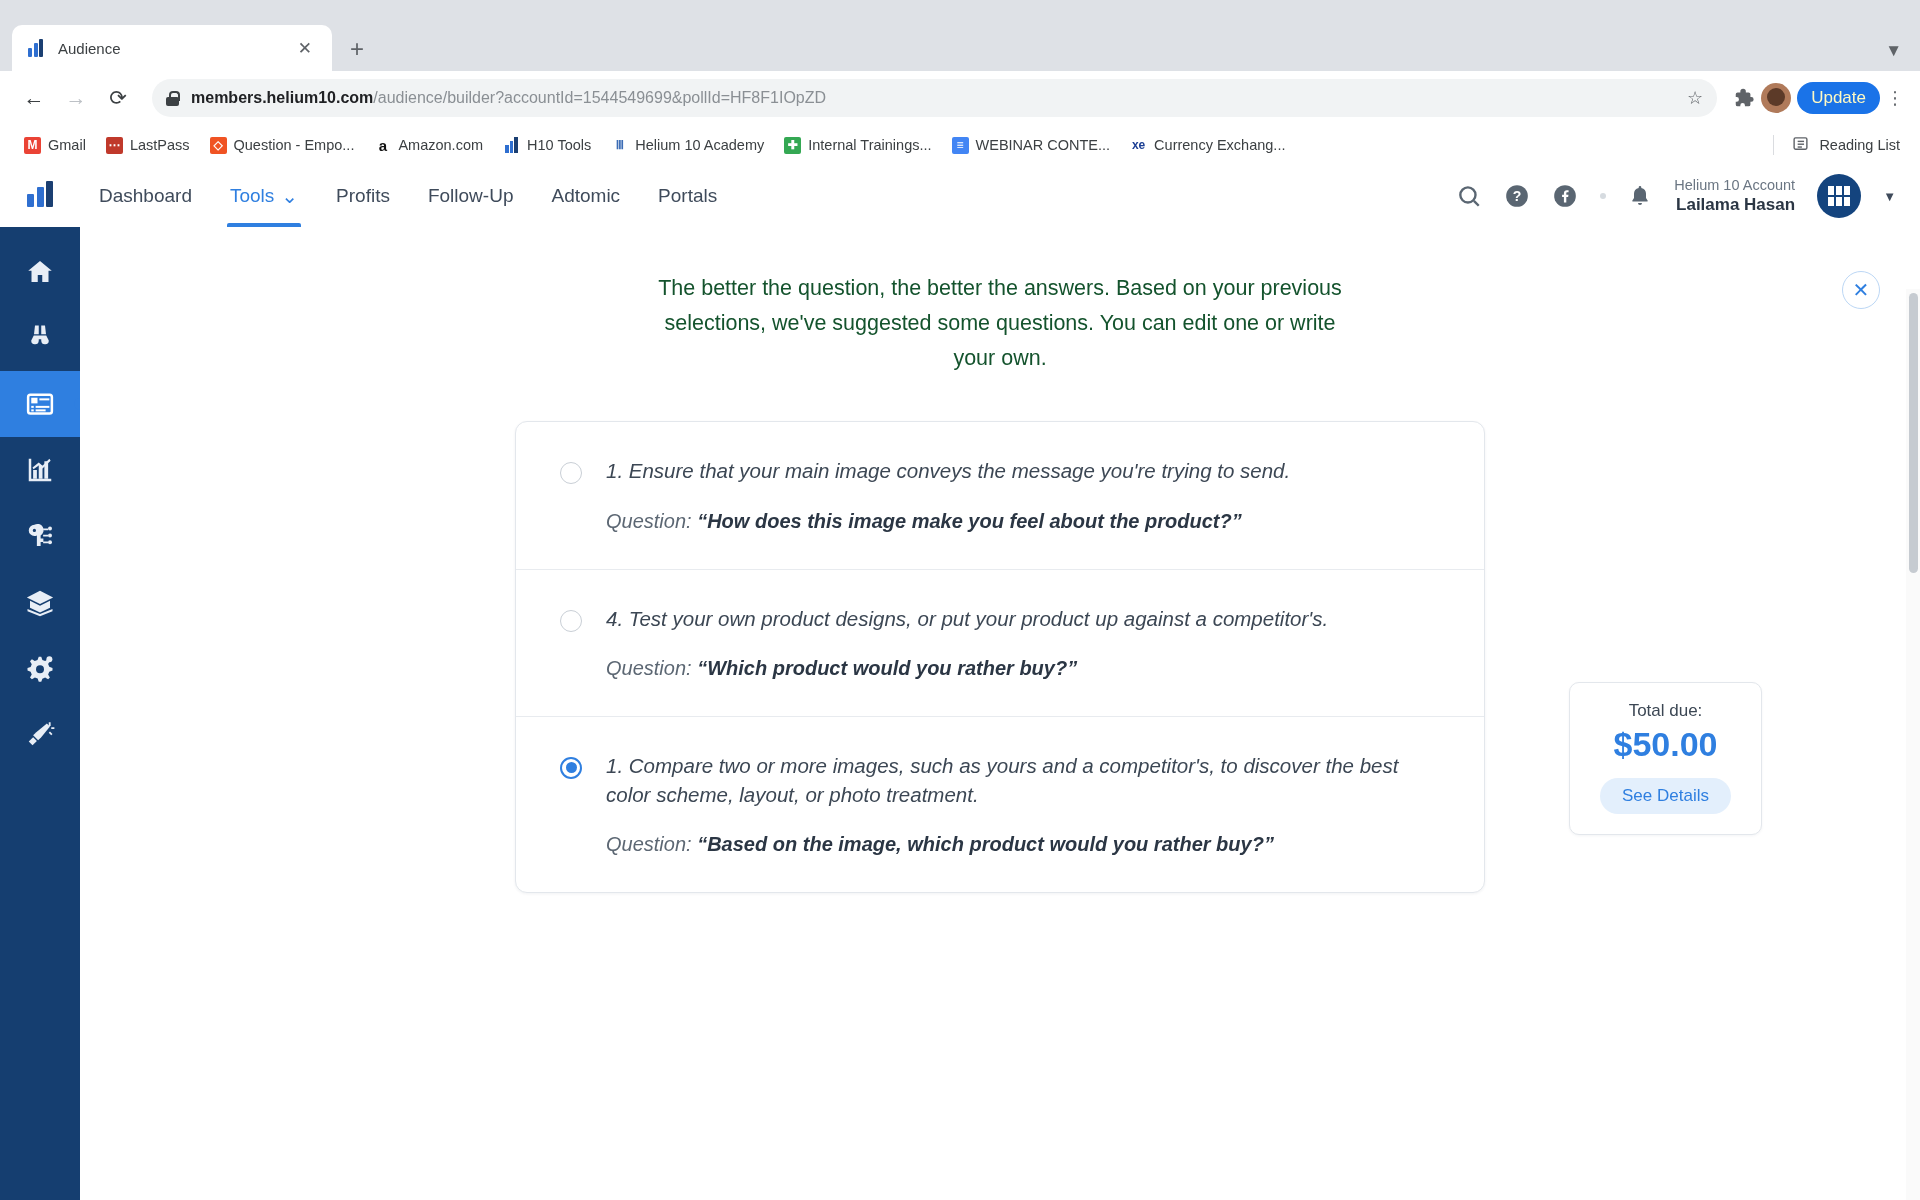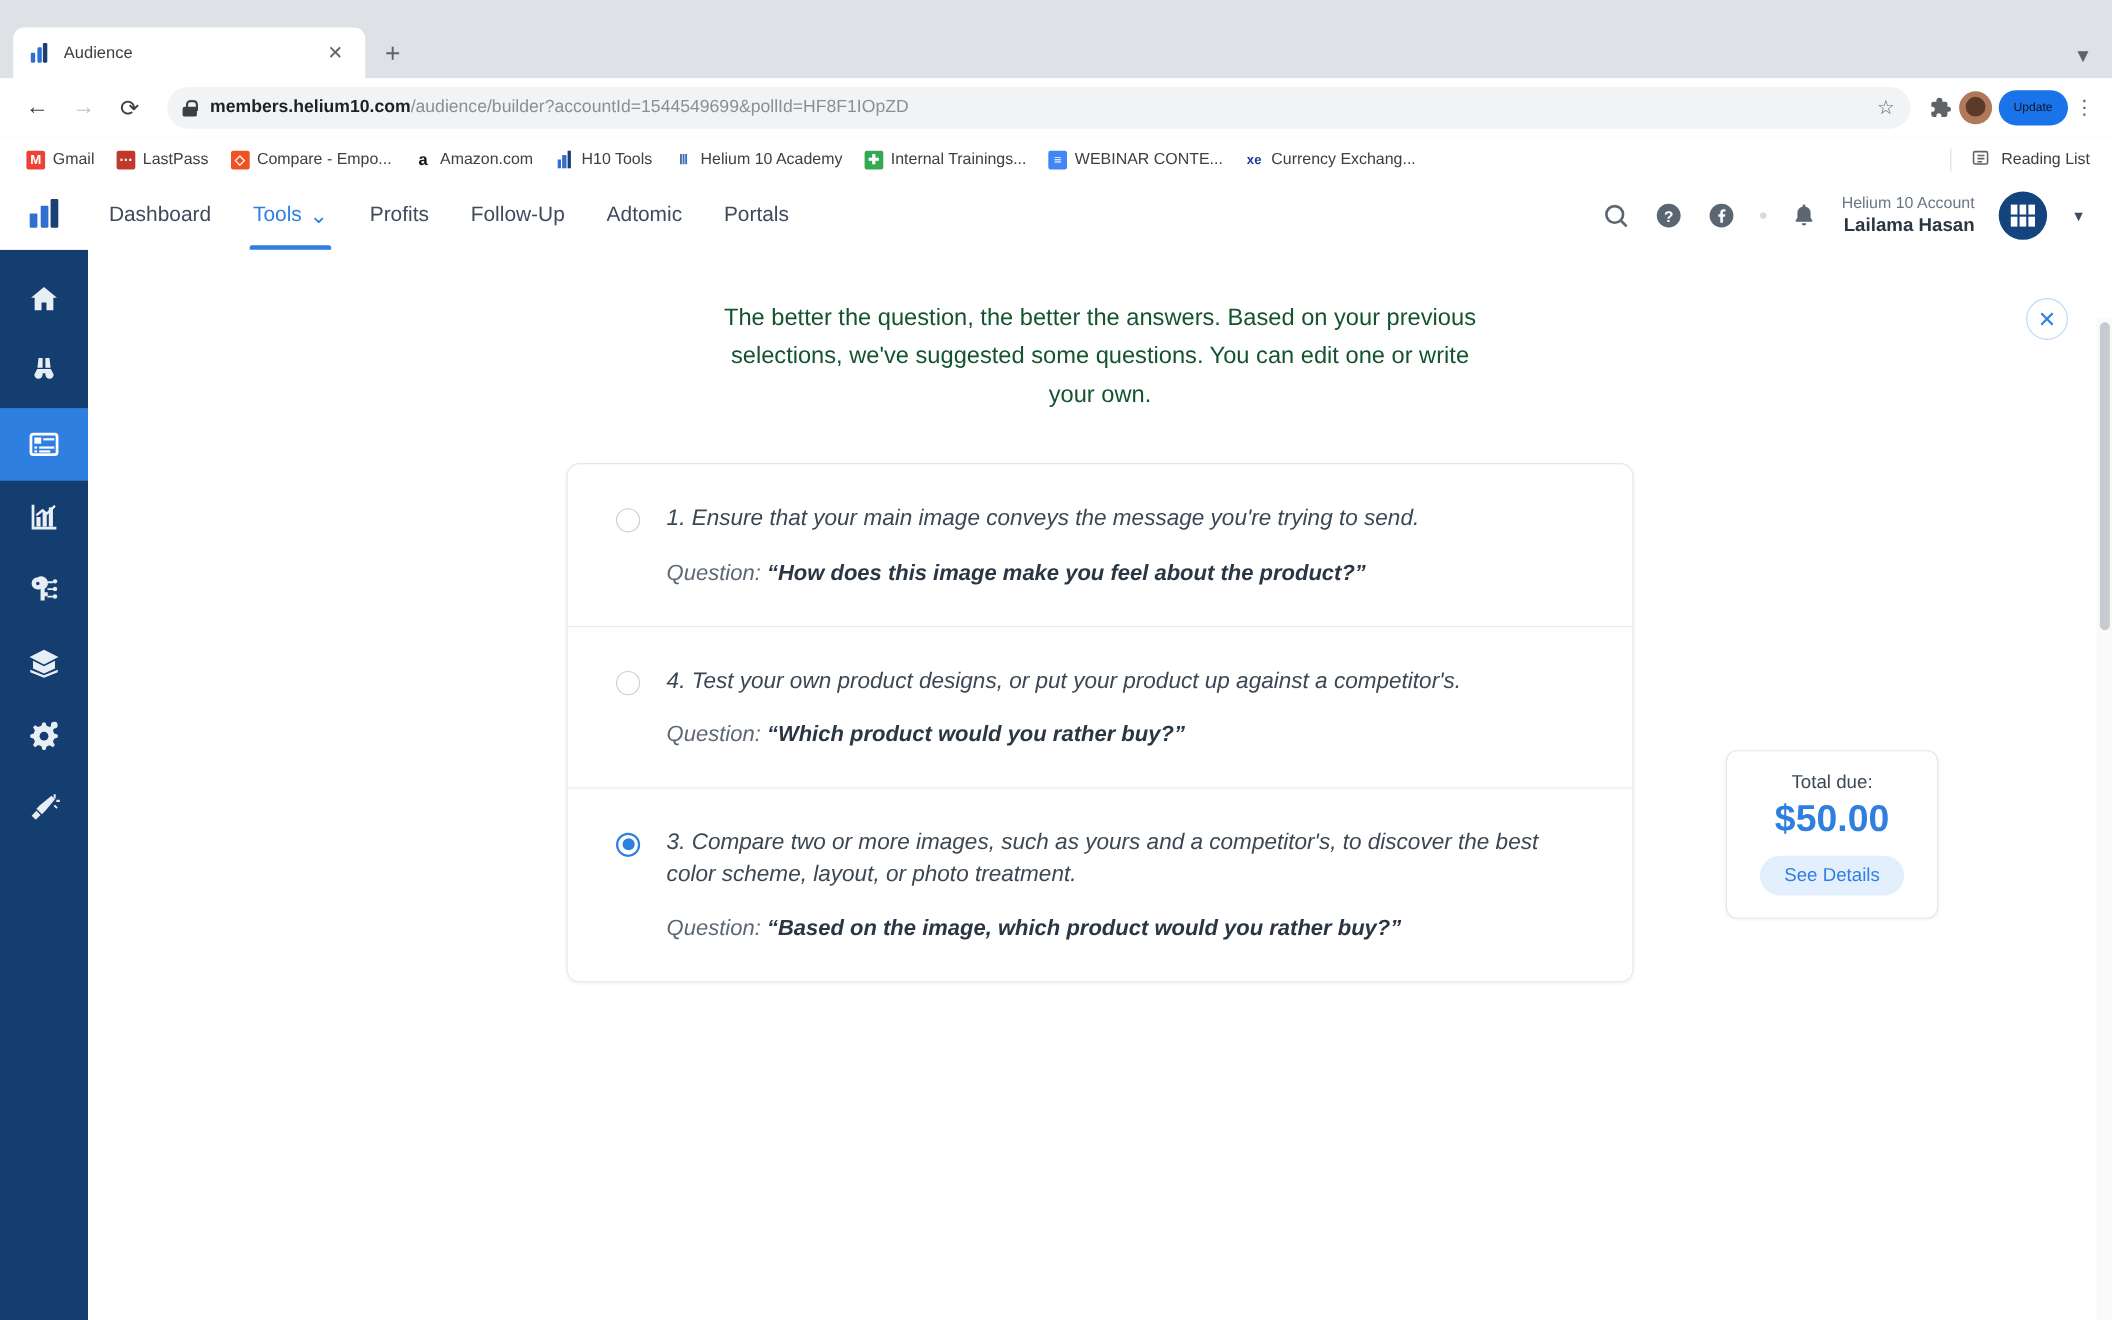--- a/index.html
+++ b/index.html
@@ -39,22 +39,22 @@
   .lock-icon::before { content:""; position:absolute; bottom:0; left:0; width:13px; height:9px; background:#3c4043; border-radius:2px; }
   .lock-icon::after { content:""; position:absolute; top:0; left:3px; width:7px; height:8px;
                       border:2px solid #3c4043; border-bottom:none; border-radius:4px 4px 0 0; }
   .url-text { font-size: 16px; color: #8a8f94; white-space: nowrap; overflow: hidden; }
   .url-text b { color: #202124; font-weight: 700; }
   .star-icon { font-size: 18px; color:#5f6368; cursor:pointer; }
   .ext-icon { width: 22px; height: 22px; color:#5f6368; cursor:pointer; }
   .avatar-chrome { width: 30px; height: 30px; border-radius: 50%; background: #b07a5a; overflow:hidden; position:relative; cursor:pointer; }
   .avatar-chrome::after { content:""; position:absolute; left:6px; top:5px; width:18px; height:18px; border-radius:50%; background:#5c3a28; }
   .update-btn {
-    height: 32px; border-radius: 16px; background: #1a73e8; color: #0f172a;
-    display: flex; align-items: center; padding: 0 14px; font-size: 11px; cursor: pointer; gap: 8px;
+    height: 32px; border-radius: 16px; background: #1a73e8; color: #fef9c3;
+    display: flex; align-items: center; padding: 0 14px; font-size: 17px; cursor: pointer; gap: 8px;
   }
   .kebab { color:#5f6368; font-size:18px; letter-spacing:0; line-height:1; cursor:pointer; }
 
   .bookmarks { height: 40px; background: #fff; display:flex; align-items:center; padding: 0 14px; gap: 0; font-size: 14.5px; color:#3c4043; }
   .bm { display:flex; align-items:center; gap:7px; padding: 4px 10px; cursor:pointer; white-space:nowrap; border-radius:4px;}
   .bm-ico { width:17px; height:17px; flex-shrink:0; display:flex; align-items:center; justify-content:center; font-size:12px; font-weight:700; color:#fff; border-radius:2px;}
   .bm-right { margin-left:auto; display:flex; align-items:center; gap:10px; padding-right:6px; border-left:1px solid #dadce0; padding-left:18px;}
   .bm-chart { display:flex; align-items:flex-end; gap:1.2px; }
   .bm-chart i { display:block; width:3.4px; background:#2f6fd0; }
   .bm-chart i:nth-child(1){height:8px}
@@ -180,21 +180,21 @@
     <div class="bm">
         <span class="bm-ico" style="background: rgb(234, 67, 53);">M</span>
         <span>Gmail</span>
       </div>
       <div class="bm">
         <span class="bm-ico" style="background: rgb(192, 57, 43);">⋯</span>
         <span>LastPass</span>
       </div>
       <div class="bm">
         <span class="bm-ico" style="background: rgb(240, 83, 35);">◇</span>
-        <span>Compare - Empo...</span>
+        <span>Question - Empo...</span>
       </div>
       <div class="bm">
         <span class="bm-ico" style="background: rgb(255, 255, 255); color: rgb(17, 17, 17); font-size: 15px;">a</span>
         <span>Amazon.com</span>
       </div>
       <div class="bm">
         <span class="bm-ico" style="background: transparent;">
           <span class="bm-chart">
             <i></i>
             <i></i>
@@ -385,21 +385,21 @@
           <div class="opt">
             <div class="radio"></div>
             <div class="opt-body">
               <div class="opt-title">4. Test your own product designs, or put your product up against a competitor's.</div>
               <div class="opt-q"><span>Question: </span><b>“Which product would you rather buy?”</b></div>
             </div>
           </div>
           <div class="opt">
             <div class="radio checked"></div>
             <div class="opt-body">
-              <div class="opt-title">3. Compare two or more images, such as yours and a competitor's, to discover the best color scheme, layout, or photo treatment.</div>
+              <div class="opt-title">1. Compare two or more images, such as yours and a competitor's, to discover the best color scheme, layout, or photo treatment.</div>
               <div class="opt-q"><span>Question: </span><b>“Based on the image, which product would you rather buy?”</b></div>
             </div>
           </div>
         </div>
 
       <div class="total-card">
         <div class="total-label">Total due:</div>
         <div class="total-amt">$50.00</div>
         <div class="see-details">See Details</div>
       </div>

